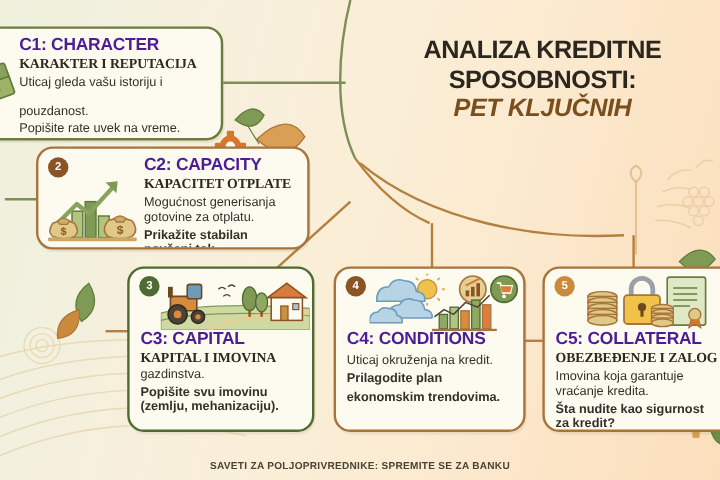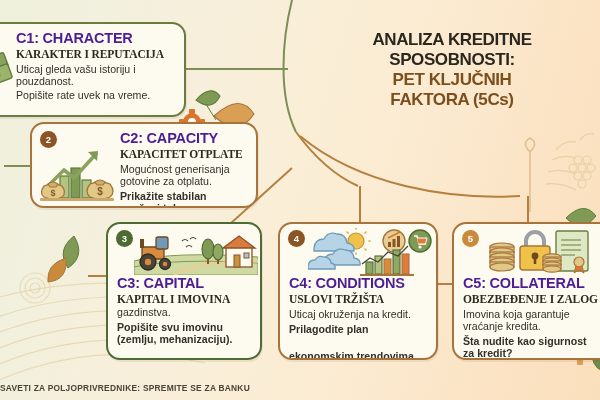--- a/index.html
+++ b/index.html
@@ -131,36 +131,36 @@
 
   
   #headline {
     position: absolute;
     left: 316px;
     top: 30px;
     width: 272px;
     text-align: center;
   }
   .hl-line {
-    font-size: 17px;
+    font-size: 21px;
     font-weight: bold;
     line-height: 1.17;
     letter-spacing: -0.4px;
     white-space: nowrap;
   }
   .hl-dark { color: #2b261e; }
-  .hl-brown { color: #7a4f1d; }
+  .hl-brown { color: #7a4f1d; font-style: italic; }
 
   
   #footer {
     position: absolute;
     left: 0;
     bottom: 7px;
     width: 600px;
-    text-align: left;
+    text-align: center;
     font-size: 8.4px;
     font-weight: bold;
     letter-spacing: 0.25px;
     color: #4a4336;
   }
 </style>
 </head>
 <body>
 
 <div id="infographic">
@@ -264,37 +264,36 @@
     <g>
       <path d="M74 236 q -18 14 -6 32 q 18 -12 6 -32 Z" fill="#7f9a54" stroke="#5d7b3a" stroke-width="1"></path>
       <path d="M66 258 q -20 6 -18 24 q 20 -2 18 -24 Z" fill="#c98a3c" stroke="#a9743b" stroke-width="1"></path>
     </g>
   </svg>
 
   <div id="headline">
     <div class="hl-line hl-dark">ANALIZA KREDITNE</div>
     <div class="hl-line hl-dark">SPOSOBNOSTI:</div>
     <div class="hl-line hl-brown">PET KLJUČNIH</div>
-    <div class="hl-line hl-brown">FAKTORA (5Cs)</div>
   </div>
 
   <div class="card" id="card-c1">
     <div class="card-inner">
 
       <svg class="card-art" style="left:-4px; top:26px;" width="40" height="46" viewBox="0 0 40 46">
         <g transform="rotate(-20 20 23)">
           <rect x="4" y="6" width="30" height="15" rx="2" fill="#8aa35c" stroke="#5d7b3a" stroke-width="1.4"></rect>
           <rect x="4" y="18" width="30" height="15" rx="2" fill="#9db369" stroke="#5d7b3a" stroke-width="1.4"></rect>
           <circle cx="19" cy="25" r="4" fill="none" stroke="#5d7b3a" stroke-width="1.2"></circle>
         </g>
       </svg>
       <div class="title-en">C1: CHARACTER</div>
       <div class="title-sr">KARAKTER I REPUTACIJA</div>
       <div class="body-line">Uticaj gleda vašu istoriju i</div>
-      <div class="body-line" style="margin-top:0">pouzdanost.</div>
+      <div class="body-line" style="margin-top:12px">pouzdanost.</div>
       <div class="body-line">Popišite rate uvek na vreme.</div>
     </div>
   </div>
 
   <div class="card brown" id="card-c2">
     <div class="card-inner">
       <div class="badge b-brown">2</div>
       <svg class="card-art" style="left:6px; top:22px;" width="78" height="58" viewBox="0 0 78 58">
 
         <rect x="22" y="30" width="9" height="22" fill="#b3c481" stroke="#5d7b3a" stroke-width="1.2"></rect>
@@ -391,24 +390,23 @@
 
         <rect x="58" y="34" width="7" height="12" fill="#8fa862" stroke="#4e6b33" stroke-width="1.1"></rect>
         <rect x="67" y="28" width="7" height="18" fill="#b3c481" stroke="#4e6b33" stroke-width="1.1"></rect>
         <rect x="76" y="31" width="7" height="15" fill="#d98a3c" stroke="#a9743b" stroke-width="1.1"></rect>
         <rect x="85" y="22" width="7" height="24" fill="#8fa862" stroke="#4e6b33" stroke-width="1.1"></rect>
         <rect x="94" y="26" width="7" height="20" fill="#e07b3e" stroke="#a9743b" stroke-width="1.1"></rect>
         <path d="M54 36 L 62 30 L 70 34 L 80 24 L 90 28 L 100 18" stroke="#4a4336" stroke-width="1.3" fill="none"></path>
         <rect x="52" y="46" width="54" height="2" fill="#a9743b"></rect>
       </svg>
       <div class="title-en">C4: CONDITIONS</div>
-      <div class="title-sr">USLOVI TRŽIŠTA</div>
       <div class="body-line">Uticaj okruženja na kredit.</div>
       <div class="body-line strong">Prilagodite plan</div>
-      <div class="body-line strong" style="margin-top:15px">ekonomskim trendovima.</div>
+      <div class="body-line strong" style="margin-top:4px">ekonomskim trendovima.</div>
     </div>
   </div>
 
   <div class="card brown" id="card-c5">
     <div class="card-inner">
       <div class="badge b-orange">5</div>
       <svg class="card-art" style="left:30px; top:5px;" width="112" height="46" viewBox="0 0 112 46">
 
         <rect x="72" y="2" width="32" height="40" rx="2" fill="#dfe8c4" stroke="#6b7c3f" stroke-width="1.4"></rect>
         <g stroke="#6b7c3f" stroke-width="1.2">

